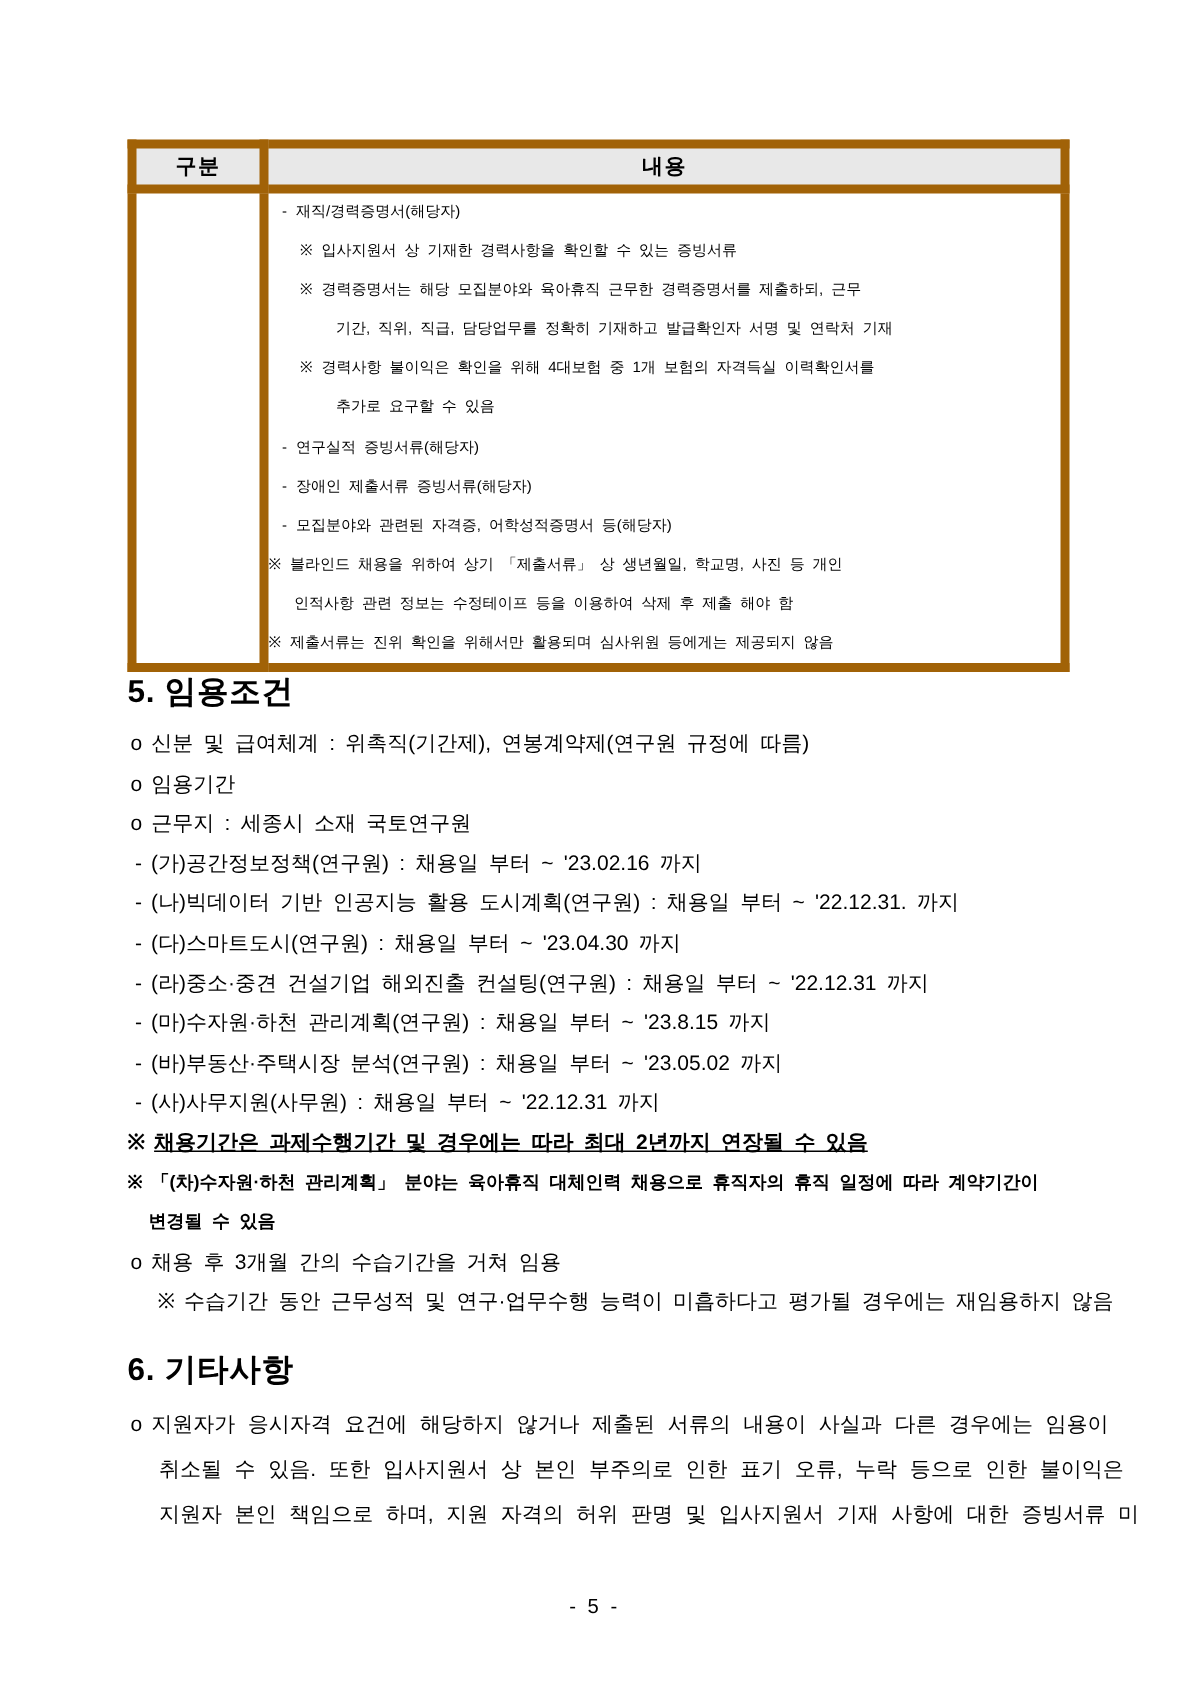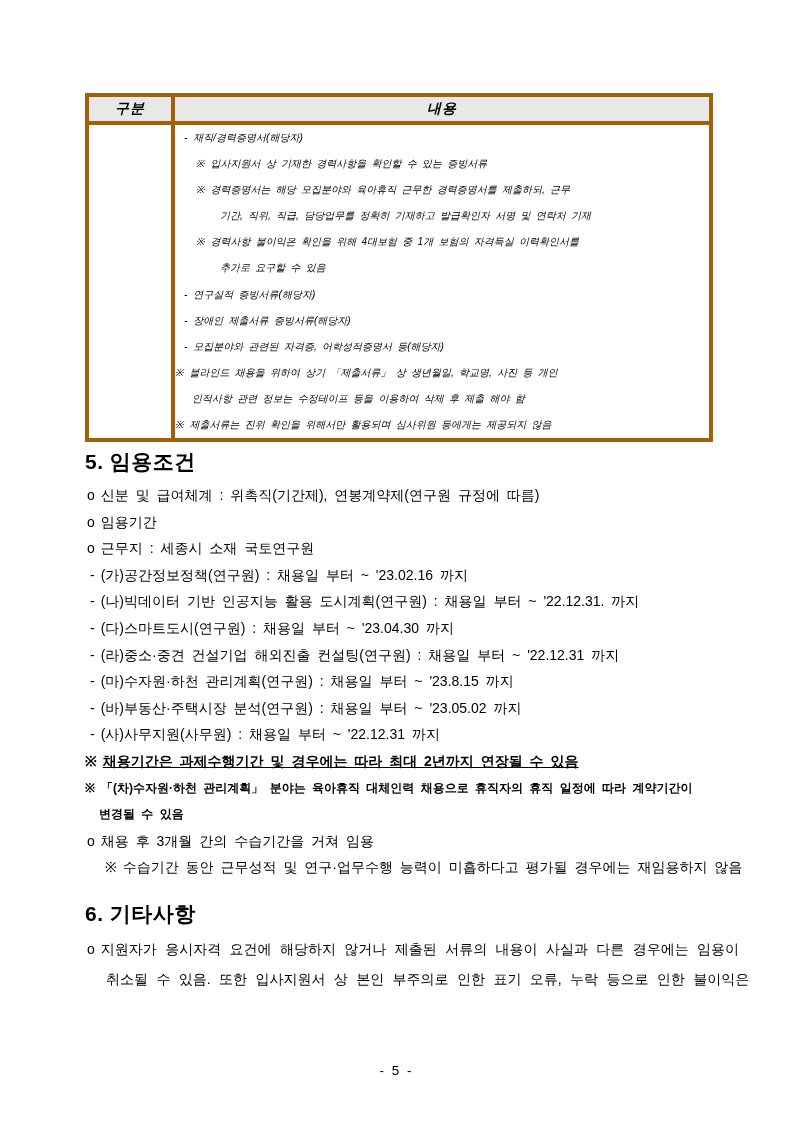--- a/index.html
+++ b/index.html
@@ -20,24 +20,23 @@
   
   .doc-table {
     position: absolute;
     left: 85px;
     top: 93px;
     width: 628px;
     border-collapse: collapse;
     table-layout: fixed;
   }
   .doc-table th, .doc-table td {
-    border: 4px solid #a16207;
+    border: 6px solid #a16207;
     padding: 0;
     vertical-align: top;
-    font-style: italic;
   }
   .doc-table { border: 2px solid #000000; }
   .doc-table th {
     background: #e8e8e8;
     font-weight: bold;
     font-size: 14px;
     height: 24px;
     text-align: center;
     vertical-align: middle;
     letter-spacing: 1px;
@@ -155,17 +154,18 @@
     <div class="line l-note bold-small"><span class="mk">※</span><span class="txt">「(차)수자원·하천 관리계획」 분야는 육아휴직 대체인력 채용으로 휴직자의 휴직 일정에 따라 계약기간이</span></div>
     <div class="line l-cont-b bold-small"><span class="mk"></span><span class="txt">변경될 수 있음</span></div>
     <div class="line l-circle"><span class="mk">o</span><span class="txt">채용 후 3개월 간의 수습기간을 거쳐 임용</span></div>
     <div class="line l-sub"><span class="mk">※</span><span class="txt">수습기간 동안 근무성적 및 연구·업무수행 능력이 미흡하다고 평가될 경우에는 재임용하지 않음</span></div>
   </div>
 
   <div class="section" id="sec6">
     <div class="sec-title">6. 기타사항</div>
     <div class="line l-circle"><span class="mk">o</span><span class="txt">지원자가 응시자격 요건에 해당하지 않거나 제출된 서류의 내용이 사실과 다른 경우에는 임용이</span></div>
     <div class="line l-cont6"><span class="mk"></span><span class="txt">취소될 수 있음. 또한 입사지원서 상 본인 부주의로 인한 표기 오류, 누락 등으로 인한 불이익은</span></div>
+    <div class="line l-cont6"><span class="mk"></span><span class="txt">지원자 본인 책임으로 하며, 지원 자격의 허위 판명 및 입사지원서 기재 사항에 대한 증빙서류 미</span></div>
   </div>
 
   <div class="footer">- 5 -</div>
 
 </div>
 
 </body></html>

